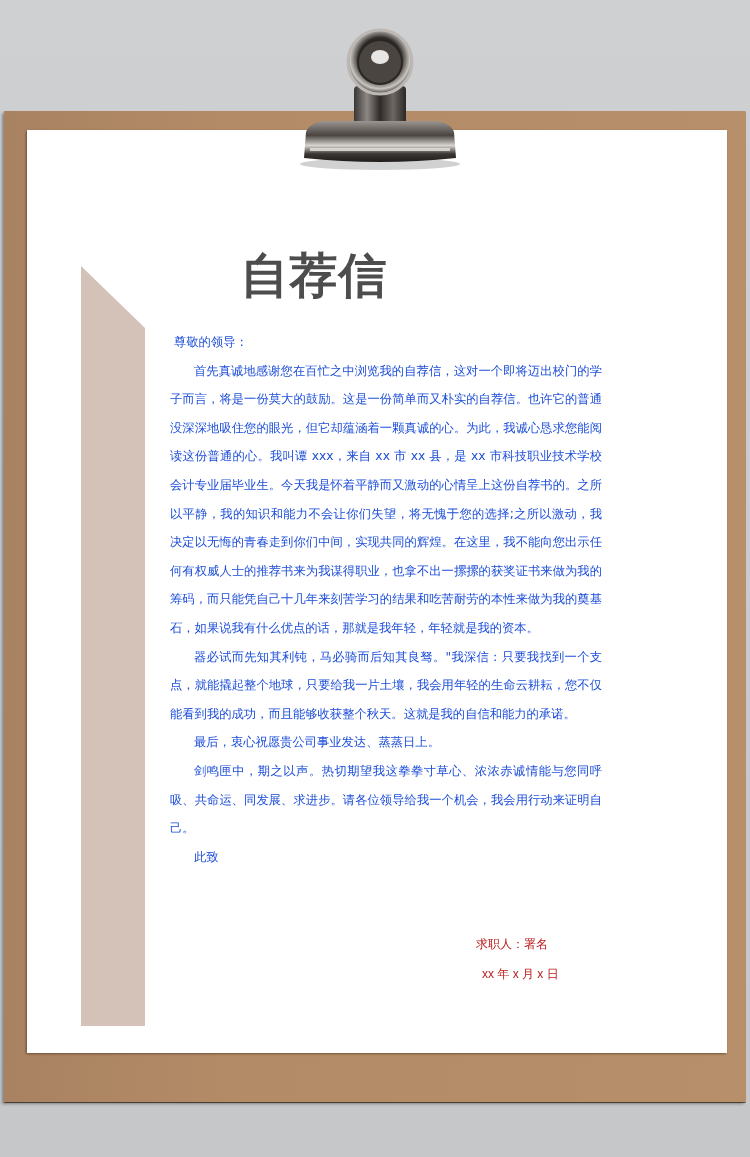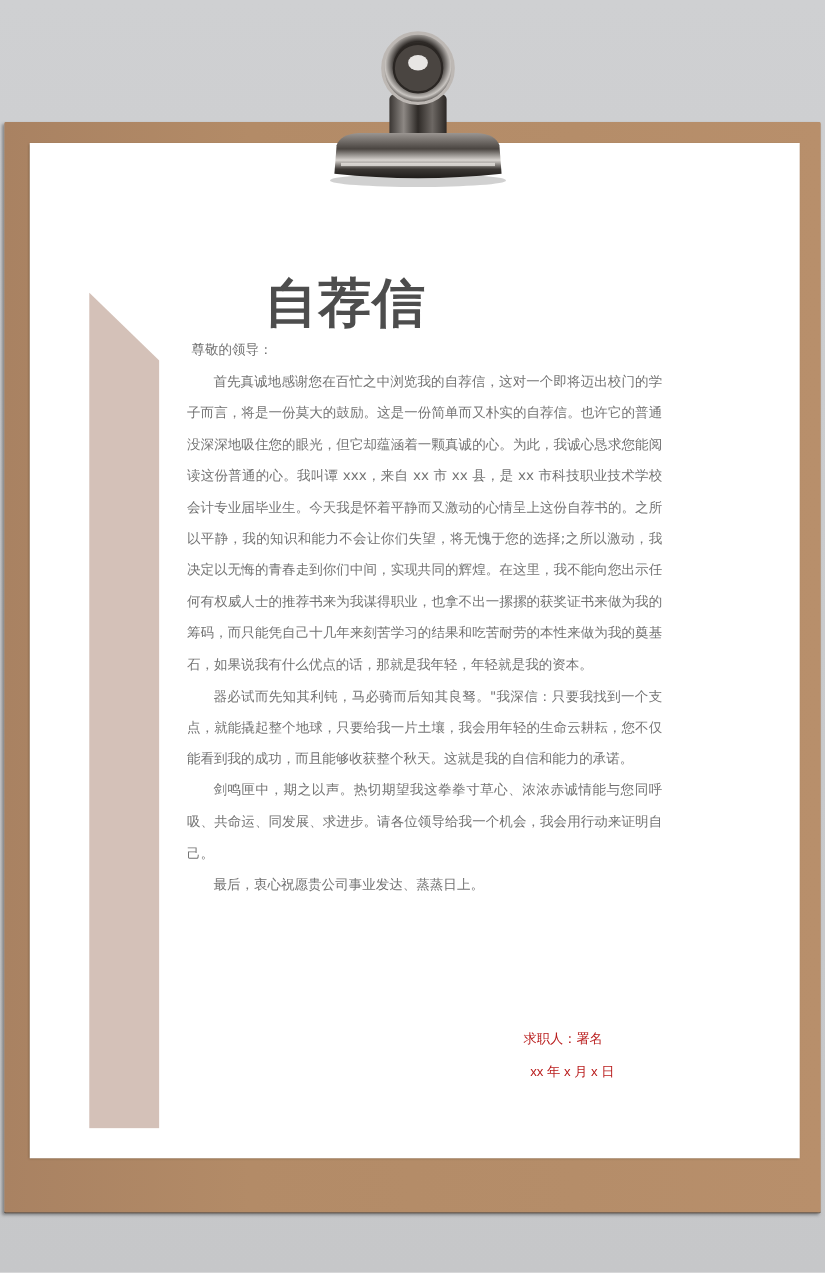--- a/index.html
+++ b/index.html
@@ -25,22 +25,22 @@
     background: #d4c1b8;
     clip-path: polygon(0 0, 100% 62px, 100% 100%, 0 100%);
   }
   .clip { position: absolute; left: 296px; top: 24px; width: 168px; height: 146px; }
   .title {
     position: absolute; left: 0; width: 628px; top: 244px; text-align: center;
     font-size: 48px; font-weight: bold; color: #4d4d4d; letter-spacing: 1px;
     font-family: "DejaVu Sans", sans-serif;
   }
   .letter {
-    position: absolute; left: 170px; top: 304px; width: 432px;
-    font-size: 12.3px; color: #737373; line-height: 28.6px;
+    position: absolute; left: 170px; top: 328px; width: 432px;
+    font-size: 12.3px; color: #1d4ed8; line-height: 28.6px;
     font-family: "DejaVu Sans", sans-serif;
   }
   .letter p { margin: 0; text-align: justify; text-justify: inter-character; }
   .salutation { margin-left: 4px !important; }
   .indent { text-indent: 24px; }
   .sign { position: absolute; font-size: 12px; color: #b91c1c; font-family: Liberation Sans, sans-serif; }
 </style>
 </head>
 <body>
 
@@ -79,18 +79,19 @@
   <path d="M10 108 Q14 98 30 97 L138 97 Q154 98 158 108 L160 134 Q84 142 8 134 Z" fill="url(#bar)"></path>
   <rect x="14" y="124" width="140" height="3" fill="#e6e2de" opacity="0.8"></rect>
 </svg>
 
 <div class="title">自荐信</div>
 
 <div class="letter">
   <p class="salutation">尊敬的领导：</p>
   <p class="indent">首先真诚地感谢您在百忙之中浏览我的自荐信，这对一个即将迈出校门的学子而言，将是一份莫大的鼓励。这是一份简单而又朴实的自荐信。也许它的普通没深深地吸住您的眼光，但它却蕴涵着一颗真诚的心。为此，我诚心恳求您能阅读这份普通的心。我叫谭 xxx，来自 xx 市 xx 县，是 xx 市科技职业技术学校会计专业届毕业生。今天我是怀着平静而又激动的心情呈上这份自荐书的。之所以平静，我的知识和能力不会让你们失望，将无愧于您的选择;之所以激动，我决定以无悔的青春走到你们中间，实现共同的辉煌。在这里，我不能向您出示任何有权威人士的推荐书来为我谋得职业，也拿不出一摞摞的获奖证书来做为我的筹码，而只能凭自己十几年来刻苦学习的结果和吃苦耐劳的本性来做为我的奠基石，如果说我有什么优点的话，那就是我年轻，年轻就是我的资本。</p>
   <p class="indent">器必试而先知其利钝，马必骑而后知其良驽。"我深信：只要我找到一个支点，就能撬起整个地球，只要给我一片土壤，我会用年轻的生命云耕耘，您不仅能看到我的成功，而且能够收获整个秋天。这就是我的自信和能力的承诺。</p>
+  <p class="indent">最后，衷心祝愿贵公司事业发达、蒸蒸日上。</p>
   <p class="indent">剑鸣匣中，期之以声。热切期望我这拳拳寸草心、浓浓赤诚情能与您同呼吸、共命运、同发展、求进步。请各位领导给我一个机会，我会用行动来证明自己。</p>
-  <p class="indent">最后，衷心祝愿贵公司事业发达、蒸蒸日上。</p>
+  <p class="indent">此致</p>
 </div>
 
 <div class="sign" style="left:476px; top:936px;">求职人：署名</div>
 <div class="sign" style="left:482px; top:966px;">xx 年 x 月 x 日</div>
 
 </body></html>

